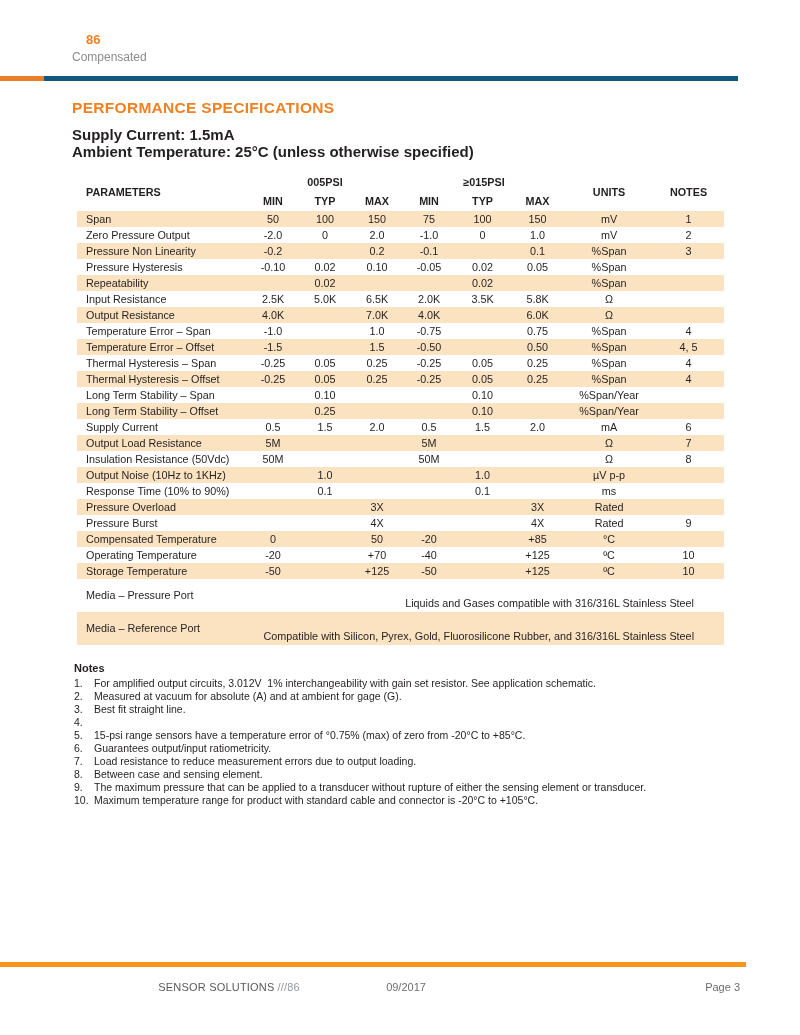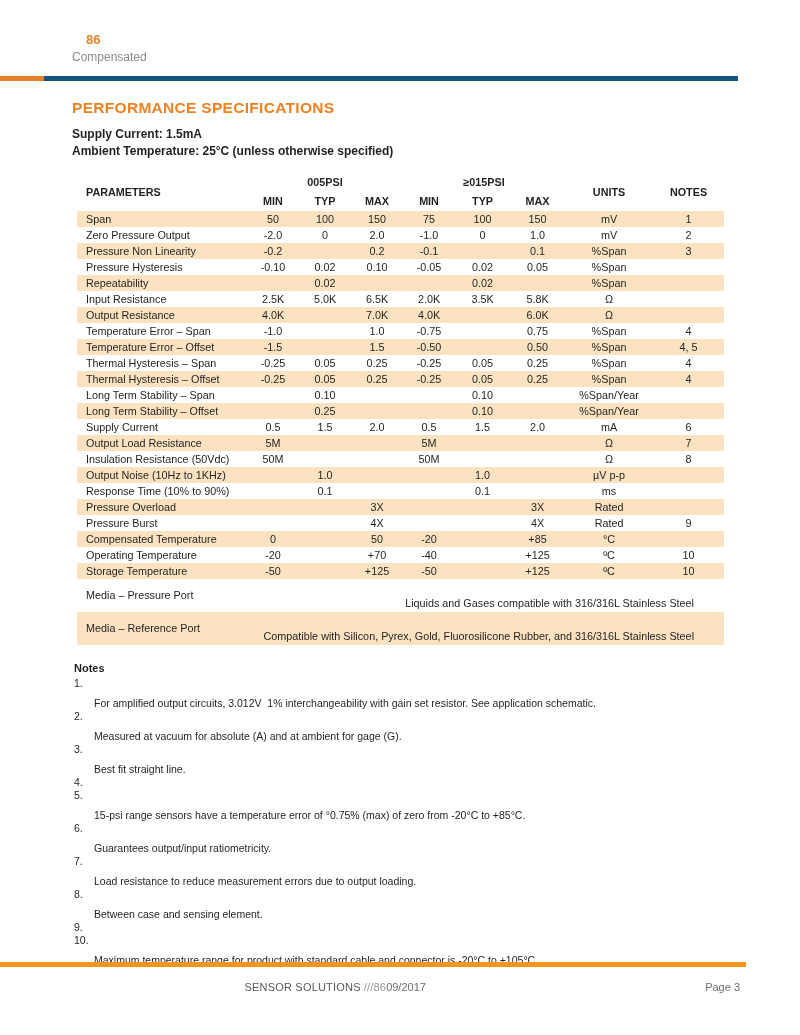--- a/index.html
+++ b/index.html
@@ -26,21 +26,21 @@
   .brand-family{font-size:12px;color:var(--text-gray);line-height:14px;margin-top:3px;}
 
   .top-rule{display:flex;height:5px;width:738px;margin-top:12px;}
   .rule-orange{width:44px;background:var(--bar-orange);}
   .rule-blue{flex:1;background:var(--bar-blue);}
 
   .section-title{
     margin:18px 0 0 72px;font-size:15.5px;font-weight:700;
     color:var(--accent-orange);letter-spacing:0.3px;
   }
-  .cond{margin-left:72px;font-size:12px;font-weight:bold;line-height:17px;}
+  .cond{margin-left:72px;font-size:15px;font-weight:bold;line-height:17px;}
   .cond.first{margin-top:9px;}
 
   table.spec-table{
     border-collapse:collapse;table-layout:fixed;
     margin:13px 0 0 77px;width:647px;
     font-size:10.8px;
   }
   .spec-table thead th{
     font-weight:bold;font-size:10.8px;text-align:center;
     vertical-align:middle;padding:1px 0;line-height:17px;
@@ -52,28 +52,28 @@
   .spec-table tbody td.param{text-align:left;padding-left:9px;}
   .spec-table tr.beige td{background:var(--row-beige);}
   .spec-table td.span-cell{
     text-align:right;padding:18px 30px 2px 2px;height:auto;
   }
 
   .notes{margin:17px 0 0 74px;width:660px;font-size:10.5px;line-height:13px;}
   .notes-heading{font-weight:bold;font-size:11px;margin-bottom:2px;}
   .note-row{display:flex;}
   .note-num{width:20px;flex:none;}
-  .note-text{white-space:pre-wrap;margin-top:20px;}
+  .note-text{white-space:pre-wrap;}
 
   .footer-rule{position:absolute;left:0;top:962px;width:746px;height:5px;background:var(--footer-orange);}
   .footer{
     position:absolute;left:72px;top:981px;width:668px;display:flex;align-items:baseline;
     font-size:11px;color:var(--footer-gray);
   }
-  .footer-left{flex:1;text-align:right;color:#58595B;letter-spacing:0.2px;}
+  .footer-left{flex:1;text-align:center;color:#58595B;letter-spacing:0.2px;}
   .footer-model{color:var(--footer-light-gray);margin-left:3px;}
   .footer-center{flex:0 0 auto;}
   .footer-right{flex:1;text-align:right;}
 </style>
 </head>
 <body>
 
 <div class="page">
 
   <div class="brand">
@@ -414,20 +414,21 @@
         <div class="note-row">
           <span class="note-num">7.</span>
           <span class="note-text">Load resistance to reduce measurement errors due to output loading.</span>
         </div>
         <div class="note-row">
           <span class="note-num">8.</span>
           <span class="note-text">Between case and sensing element.</span>
         </div>
         <div class="note-row">
           <span class="note-num">9.</span>
+          <span class="note-text">The maximum pressure that can be applied to a transducer without rupture of either the sensing element or transducer.</span>
         </div>
         <div class="note-row">
           <span class="note-num">10.</span>
           <span class="note-text">Maximum temperature range for product with standard cable and connector is -20°C to +105°C.</span>
         </div>
       </div>
   </div>
 
   <div class="footer-rule"></div>
 

